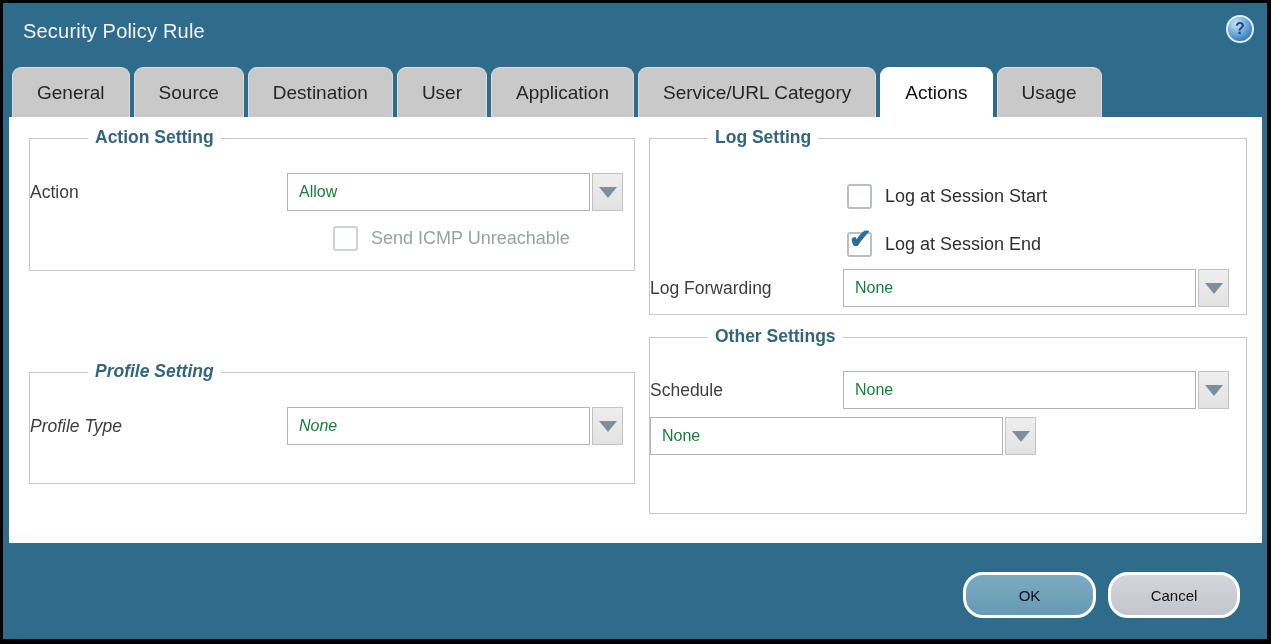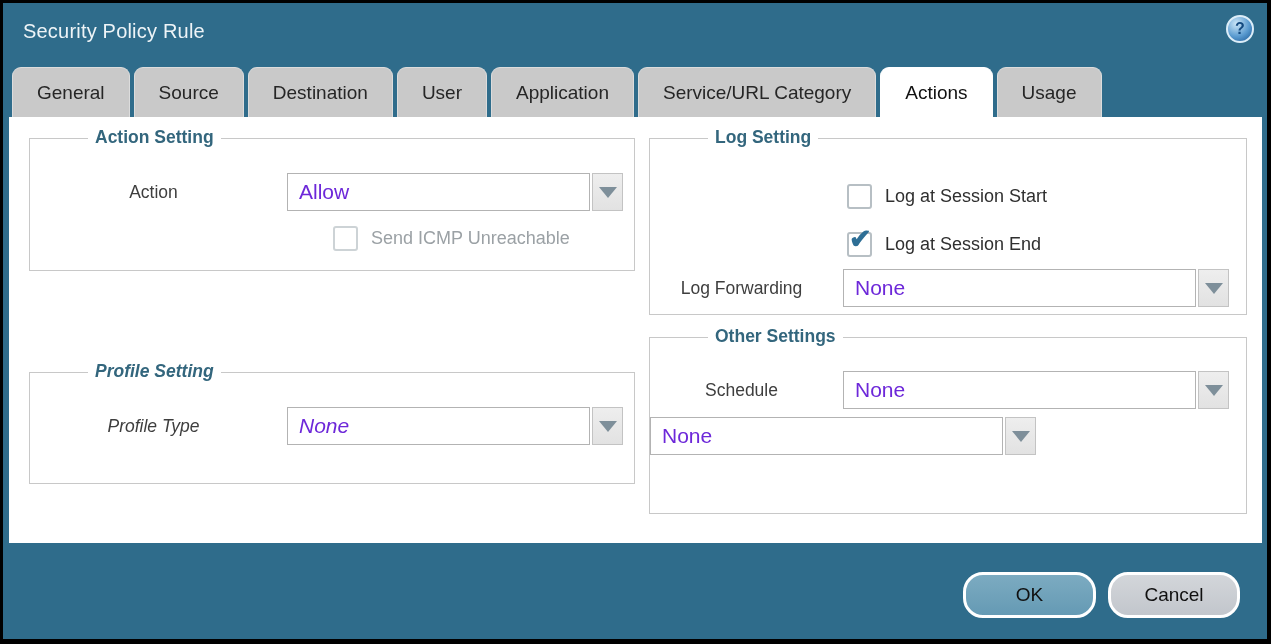--- a/index.html
+++ b/index.html
@@ -53,29 +53,29 @@
     position: absolute; top: -12px; left: 11px;
     background: #fff; padding: 0 7px;
     font-size: 17.5px; font-weight: bold; color: #33667d;
     white-space: nowrap;
     margin-left: 47px;
   }
   .row {
     position: absolute; left: 0; right: 0;
     display: flex; align-items: center; height: 38px;
   }
-  .lbl { text-align: center; font-size: 17.5px; color: #3e3e3e; margin-right: 10px; white-space: nowrap; }
+  .lbl { text-align: left; font-size: 17.5px; color: #3e3e3e; margin-right: 10px; white-space: nowrap; }
   .colL { width: 247px; }
   .colR { width: 183px; }
   .dd { display: flex; align-items: center; height: 38px; }
   .dd-box {
     border: 1px solid #b3b3b3; background: #fff;
     height: 38px; padding: 9px 11px;
     display: flex; align-items: center;
-    font-size: 21px; color: #6d28d9; cursor: pointer;
+    font-size: 16px; color: #15803d; cursor: pointer;
   }
   .wL { width: 303px; }
   .wR { width: 353px; }
   .dd-btn {
     width: 31px; height: 38px; margin-left: 2px;
     background: linear-gradient(#eeeeee, #e2e2e2);
     border: 1px solid #c3c3c3;
     display: flex; align-items: center; justify-content: center;
     cursor: pointer;
   }
@@ -101,21 +101,21 @@
     position: absolute; left: 0px; top: -8px;
     font-size: 27px; line-height: 1; font-weight: bold;
     color: #2d6e95;
   }
   .cb-row.disabled { color: #9ba1a5; padding-left: 42px; }
   .cb.disabled { border-color: #cdd3d6; cursor: default; }
   .btn {
     position: absolute; top: 569px; height: 46px;
     border: 3px solid #fff; border-radius: 20px;
     display: flex; align-items: center; justify-content: center;
-    font-size: 19px; color: #101010; cursor: pointer;
+    font-size: 15px; color: #101010; cursor: pointer;
   }
   .btn-ok { left: 960px; width: 133px; background: linear-gradient(#7cabc1, #659ab4); }
   .btn-cancel { left: 1105px; width: 132px; background: linear-gradient(#d3d6da, #c2c6cc); }
 </style>
 </head>
 <body>
 
 <div class="window">
 
   <div class="title">Security Policy Rule</div>

